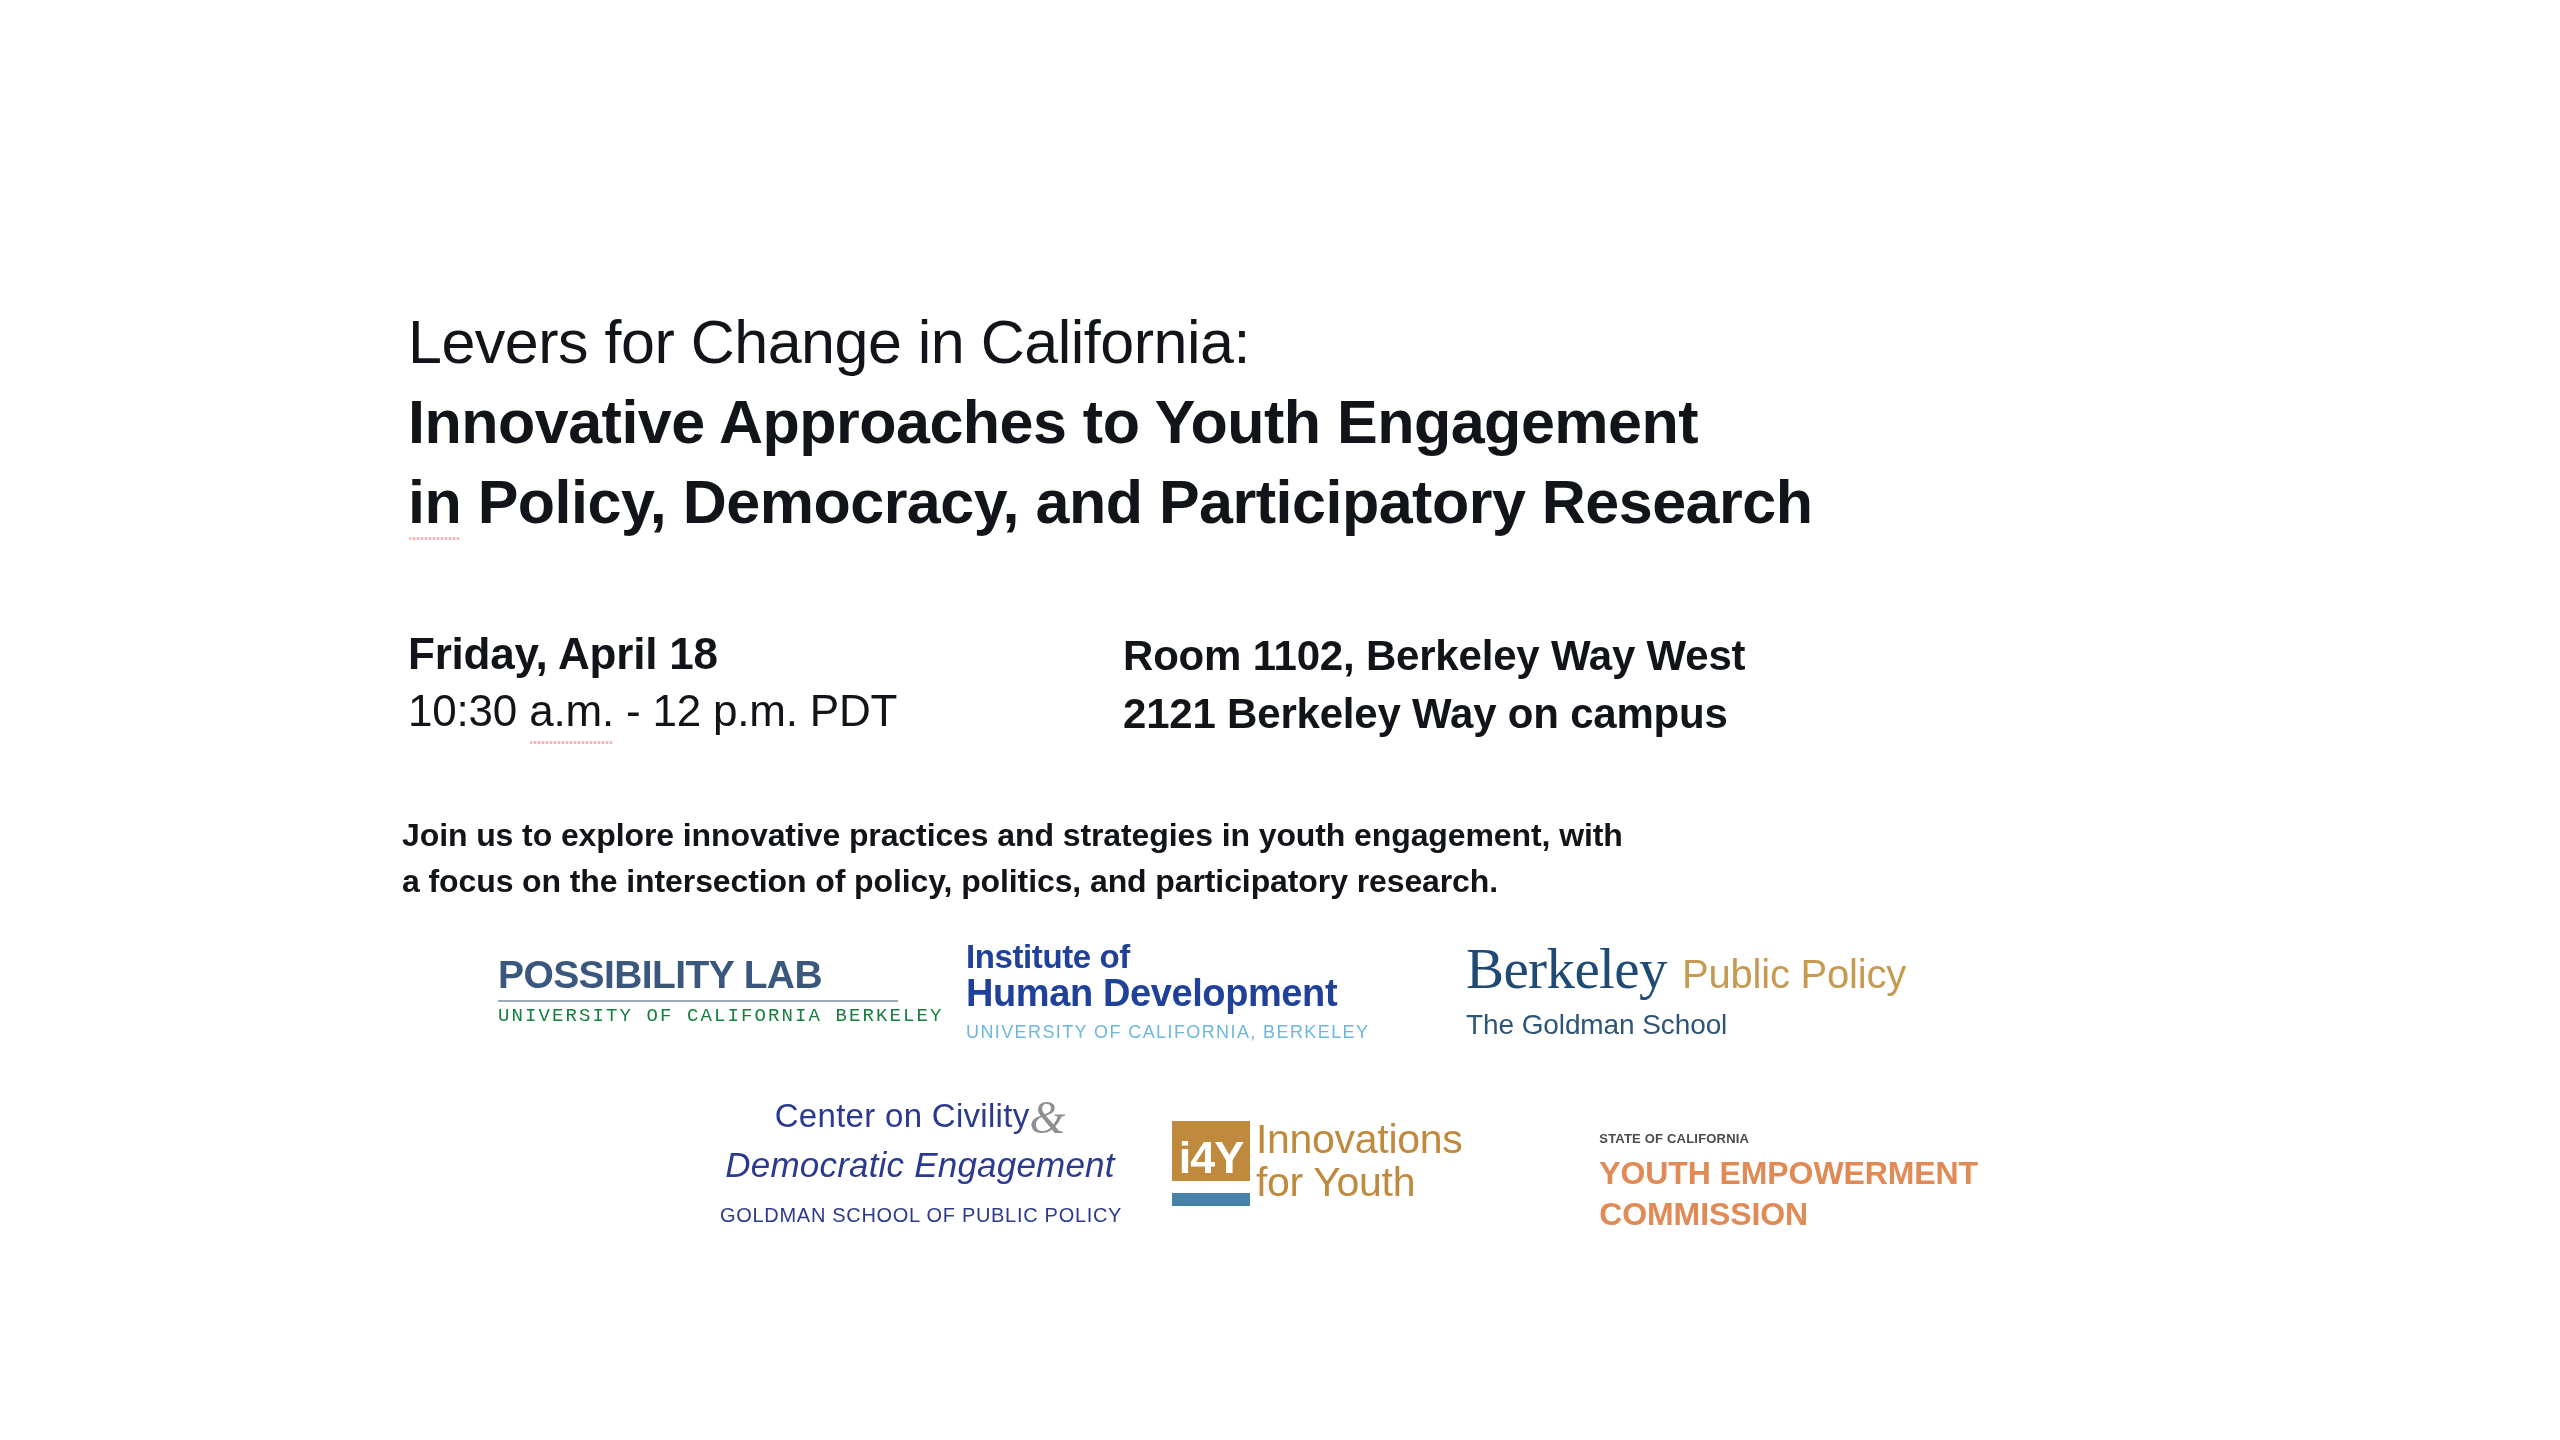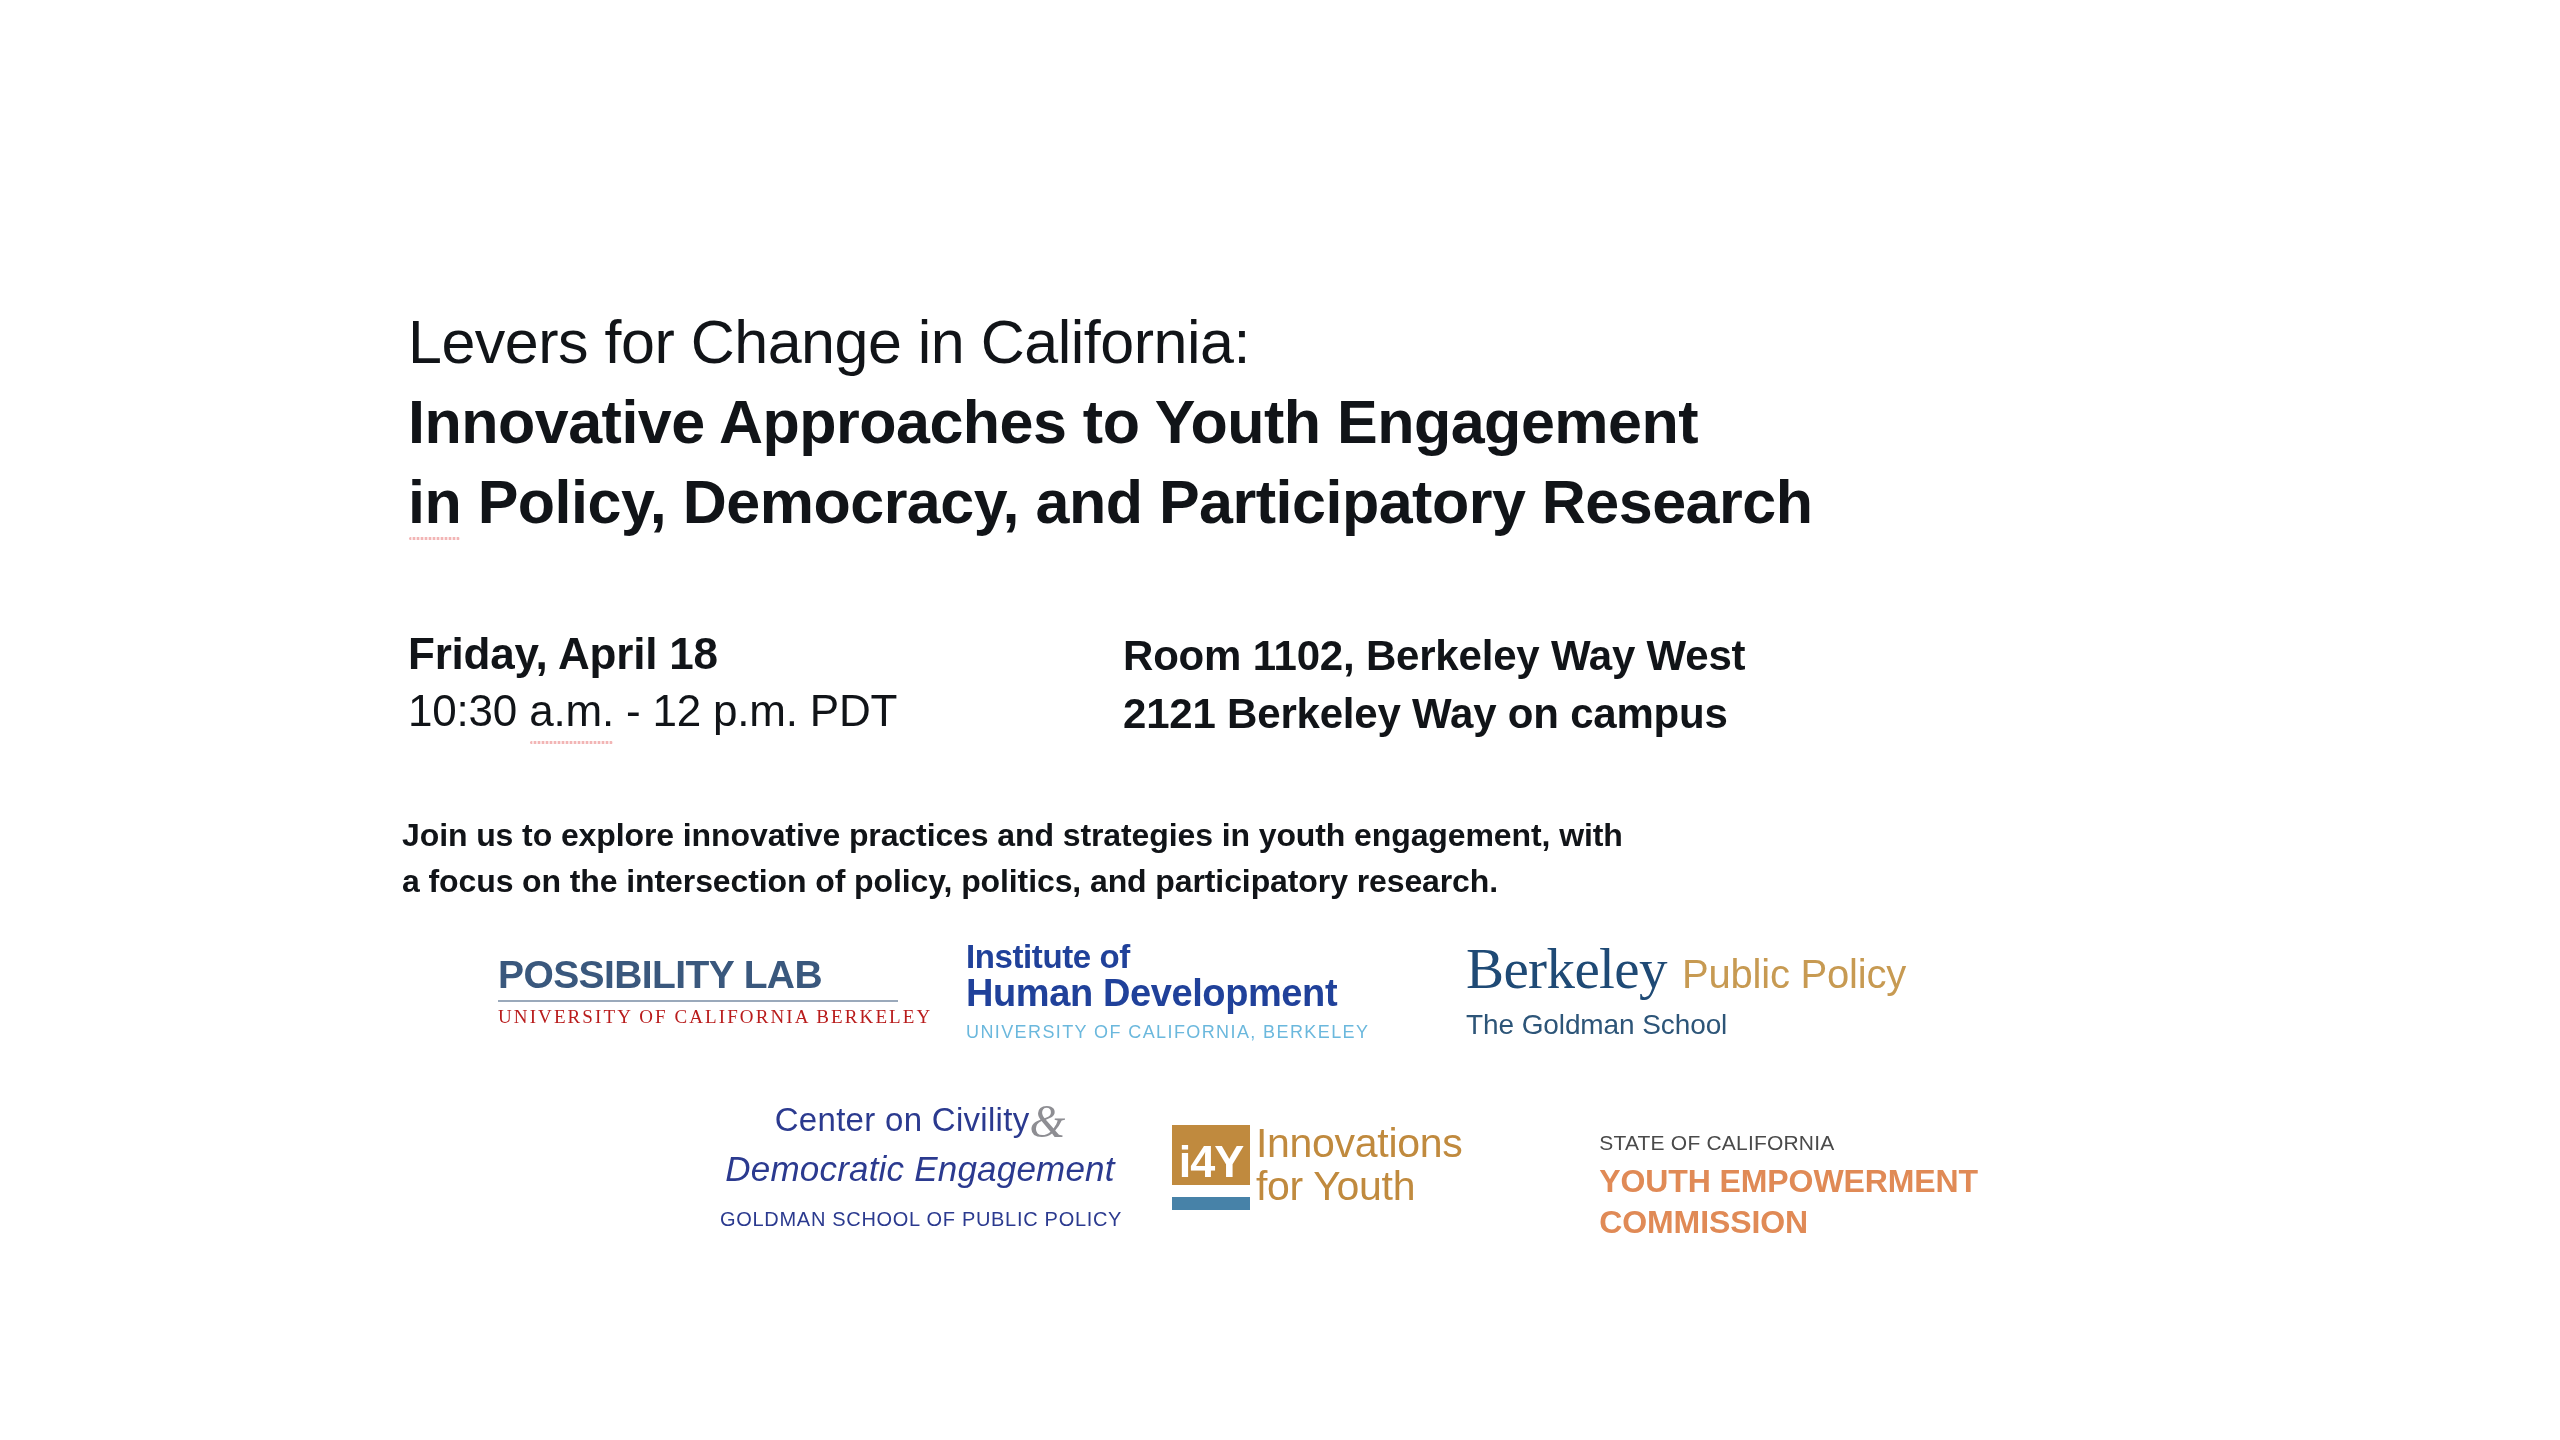--- a/index.html
+++ b/index.html
@@ -163,26 +163,26 @@
     line-height: 1;
     white-space: nowrap;
   }
   .poss-rule {
     height: 2px;
     background: #9aa9bb;
     margin: 6px 0 5px 0;
     width: 100%;
   }
   .poss-sub {
-    font-family: Liberation Serif, serif;
+    font-family: Liberation Mono, monospace;
     font-stretch: condensed;
     font-weight: 400;
     font-size: 19px;
     letter-spacing: 2.1px;
-    color: #b91c1c;
+    color: #15803d;
     line-height: 1;
     white-space: nowrap;
   }
 
   
   .logo-ihd { width: 460px; padding-left: 28px; }
   .ihd-inner { width: 400px; }
   .ihd-l1, .ihd-l2 {
     font-family: "Liberation Sans Narrow", "Liberation Sans", sans-serif;
     font-stretch: condensed;
@@ -334,22 +334,22 @@
     letter-spacing: -0.3px;
     white-space: nowrap;
   }
 
   
   .logo-yec { width: 400px; padding-left: 38px; }
   .yec-inner { width: 360px; }
   .yec-state {
     font-family: "Liberation Sans Narrow", "Liberation Sans", sans-serif;
     font-stretch: condensed;
-    font-weight: 400;
-    font-size: 21px;
+    font-weight: 700;
+    font-size: 13px;
     color: #4a4a4a;
     letter-spacing: 0.2px;
     line-height: 1;
     white-space: nowrap;
     margin-top: 44px;
   }
   .yec-main {
     font-family: "Liberation Sans Narrow", "Liberation Sans", sans-serif;
     font-stretch: condensed;
     font-weight: 700;

